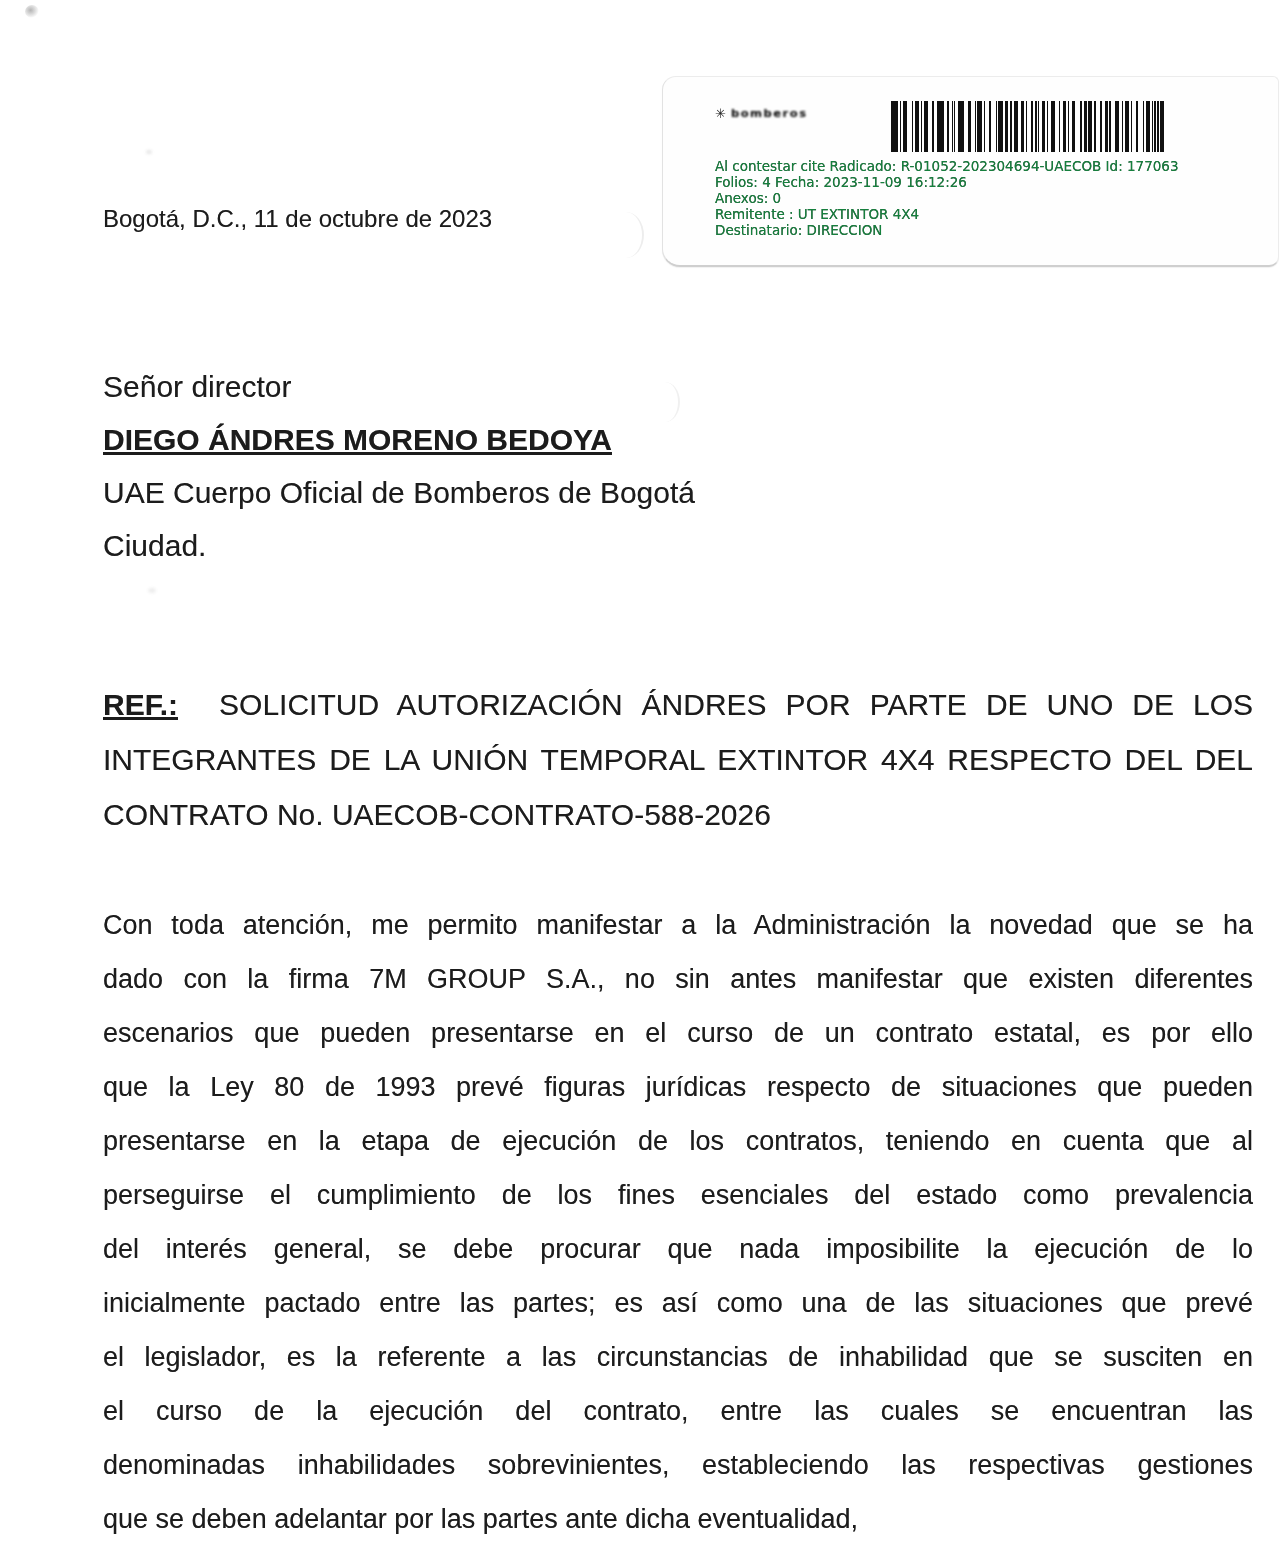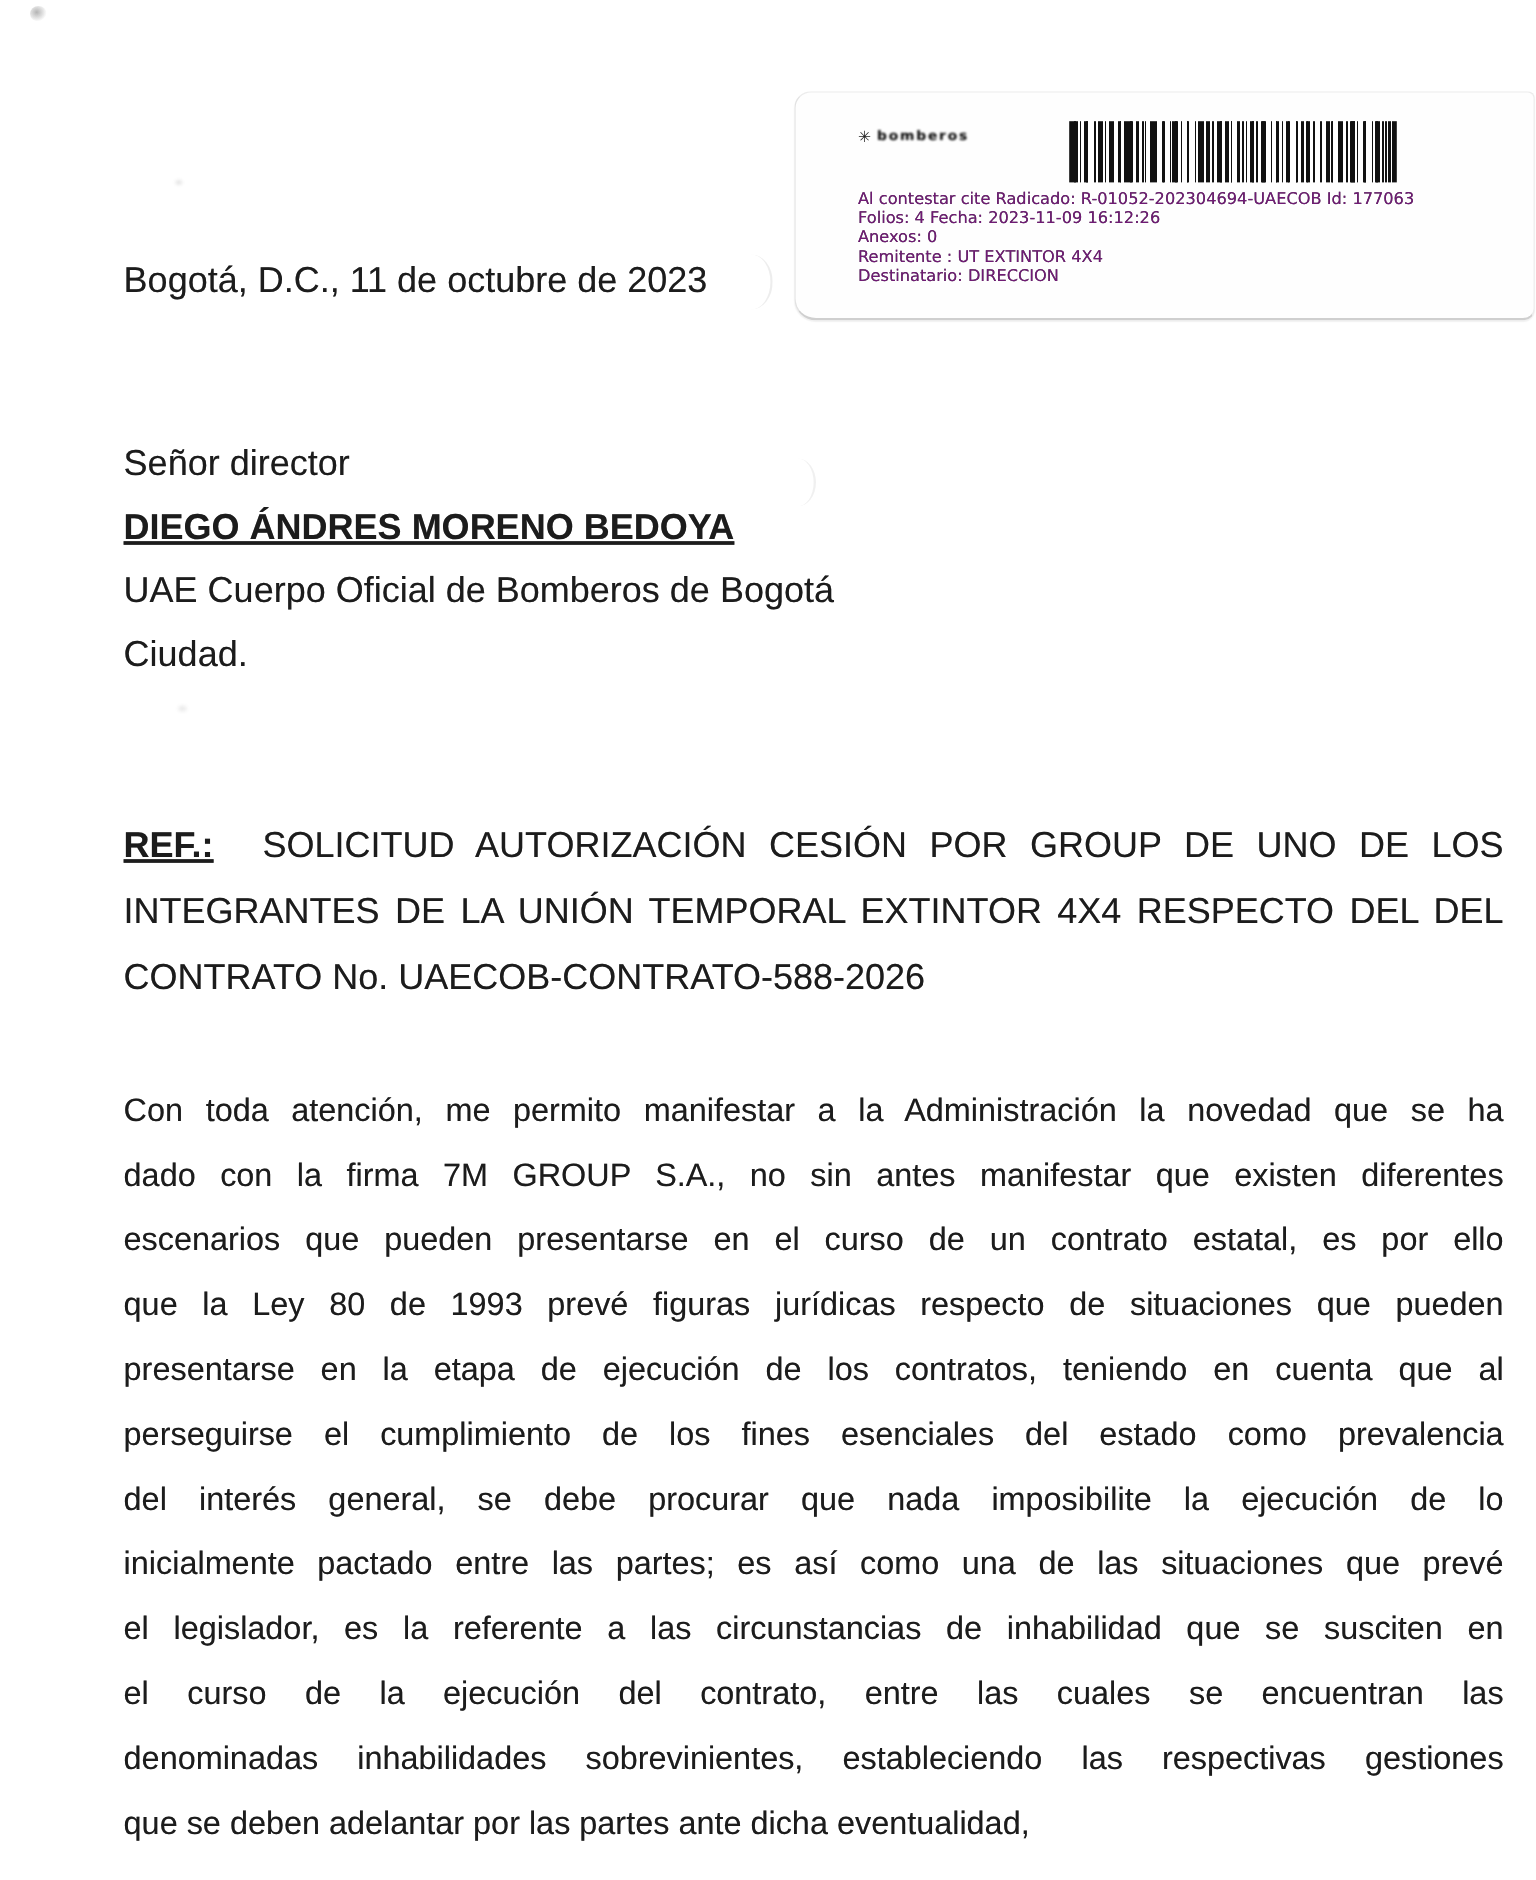--- a/index.html
+++ b/index.html
@@ -55,29 +55,29 @@
     background-image:
       repeating-linear-gradient(90deg,#161616 0 3px,transparent 3px 5px,#161616 5px 6px,transparent 6px 10px,#161616 10px 12px,transparent 12px 17px,#161616 17px 18px,transparent 18px 21px),
       repeating-linear-gradient(90deg,#161616 0 2px,transparent 2px 8px,#161616 8px 12px,transparent 12px 20px,#161616 20px 21px,transparent 21px 29px,#161616 29px 31px,transparent 31px 37px);
     border-left:4px solid #161616;
     border-right:4px solid #161616;
     filter:contrast(1.05);
   }
   .sticker-lines{
     position:absolute;left:52px;top:81px;width:540px;
     font-family:"DejaVu Sans", sans-serif;
-    font-size:13.5px;line-height:16px;color:#701a75;
+    font-size:13.5px;line-height:16px;color:#15803d;
     text-shadow:0 0 .3px rgba(0,0,0,.7);
     white-space:nowrap;
   }
 
   
   .date-line{
-    position:absolute;left:103px;top:217px;
-    font-size:30px;
+    position:absolute;left:103px;top:205px;
+    font-size:24px;
   }
   .address{
     position:absolute;left:103px;top:360px;width:800px;
     font-size:30px;line-height:53px;
   }
   .bold{font-weight:bold;text-decoration:underline;}
   .ref-block{
     position:absolute;left:103px;top:677px;width:1150px;
     font-size:30px;line-height:55px;
   }
@@ -123,21 +123,21 @@
   <div class="date-line">Bogotá, D.C., 11 de octubre de 2023</div>
 
   <div class="address">
     <div class="addr-line">Señor director</div>
     <div class="addr-line bold">DIEGO ÁNDRES MORENO BEDOYA</div>
     <div class="addr-line">UAE Cuerpo Oficial de Bomberos de Bogotá</div>
     <div class="addr-line">Ciudad.</div>
   </div>
 
   <div class="ref-block">
-    <div class="ref-line just"><span class="bold ref-label">REF.:</span> <span>SOLICITUD AUTORIZACIÓN CESIÓN POR GROUP DE UNO DE LOS</span></div>
+    <div class="ref-line just"><span class="bold ref-label">REF.:</span> <span>SOLICITUD AUTORIZACIÓN ÁNDRES POR PARTE DE UNO DE LOS</span></div>
     <div class="ref-line just">INTEGRANTES DE LA UNIÓN TEMPORAL EXTINTOR 4X4 RESPECTO DEL DEL</div>
     <div class="ref-line">CONTRATO No. UAECOB-CONTRATO-588-2026</div>
   </div>
 
   <div class="body-par">
       <div class="body-line">Con toda atención, me permito manifestar a la Administración la novedad que se ha</div>
       <div class="body-line">dado con la firma 7M GROUP S.A., no sin antes manifestar que existen diferentes</div>
       <div class="body-line">escenarios que pueden presentarse en el curso de un contrato estatal, es por ello</div>
       <div class="body-line">que la Ley 80 de 1993 prevé figuras jurídicas respecto de situaciones que pueden</div>
       <div class="body-line">presentarse en la etapa de ejecución de los contratos, teniendo en cuenta que al</div>

